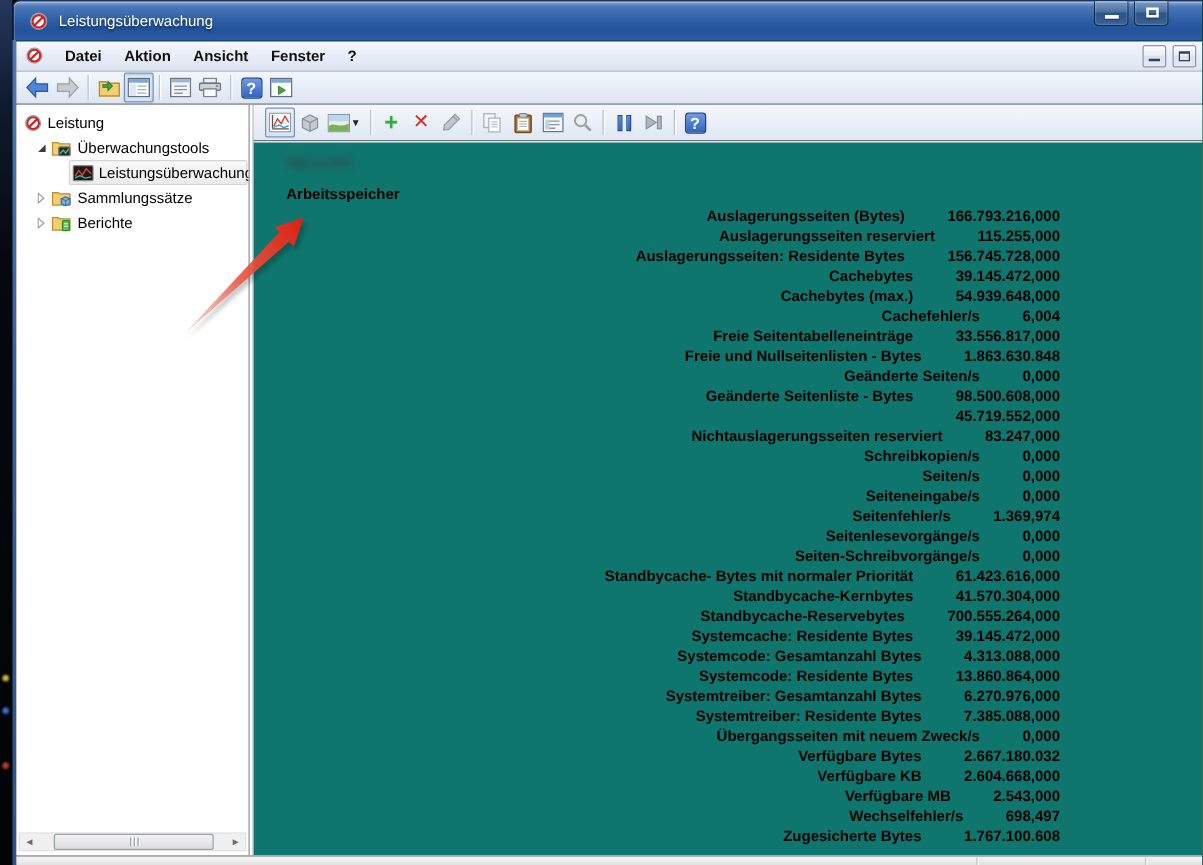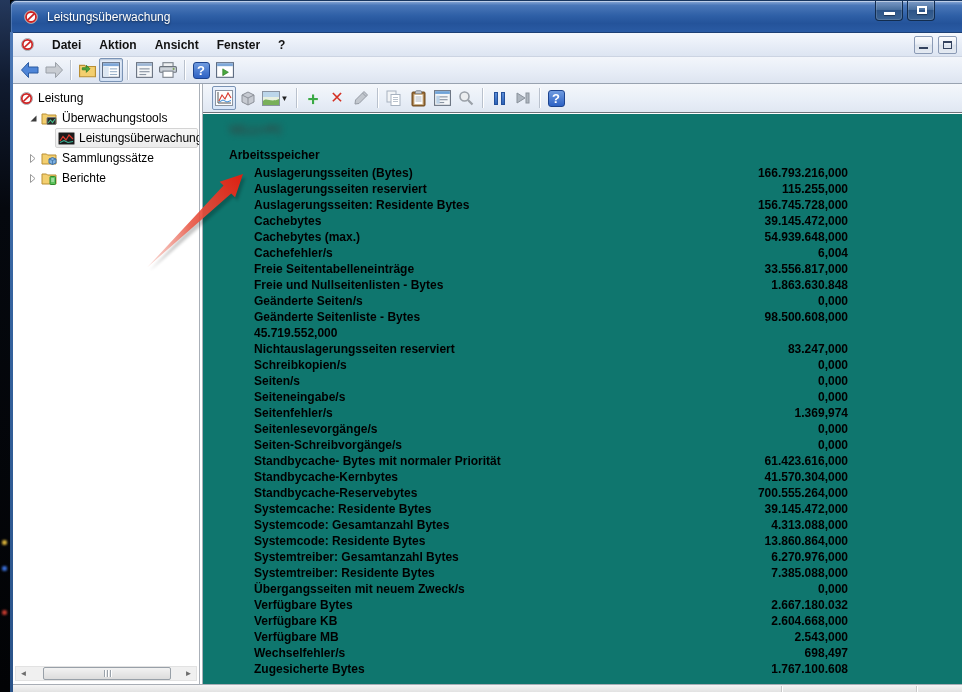--- a/index.html
+++ b/index.html
@@ -92,21 +92,21 @@
     border:1px solid #1d448f; color:#fff; font-weight:bold; font-size:13px; display:flex; align-items:center; justify-content:center; }
   .pause-bars { display:flex; gap:3px; }
   .pause-bars i { width:4px; height:13px; background:linear-gradient(180deg,#5b8dd8 0,#2e63b8 100%); border:1px solid #24509a; }
 
   
   .report-body { position:absolute; left:0; top:30px; width:759px; height:570px; background:#0f766e; overflow:hidden; }
   .computer-name { position:absolute; left:26px; top:9px; font-size:12px; font-weight:bold; color:#3c3c3c;
     filter:blur(3px); opacity:.8; }
   .section-header { position:absolute; left:26px; top:34px; font-size:12px; font-weight:bold; color:#000; }
   .counter-rows { position:absolute; left:51px; top:51px; width:594px; }
-  .crow { height:16px; display:flex; justify-content:space-between; align-items:center; }
+  .crow { height:16px; display:flex; justify-content:flex-end; align-items:center;gap:34px; }
   .crow .cname { font-size:12px; font-weight:bold; color:#000; white-space:nowrap; }
   .crow .cval { font-size:12px; font-weight:bold; color:#000; white-space:nowrap; }
 
   
   .statusbar { position:absolute; left:3px; top:684px; width:949px; height:8px;
     border-top:1px solid #a8adb5;
     background:linear-gradient(180deg,#f5f5f5 0,#e2e2e2 100%); }
   .statusbar i { position:absolute; top:1px; width:1px; height:7px; background:#c8c8c8; box-shadow:1px 0 0 #fff; }
 
   

